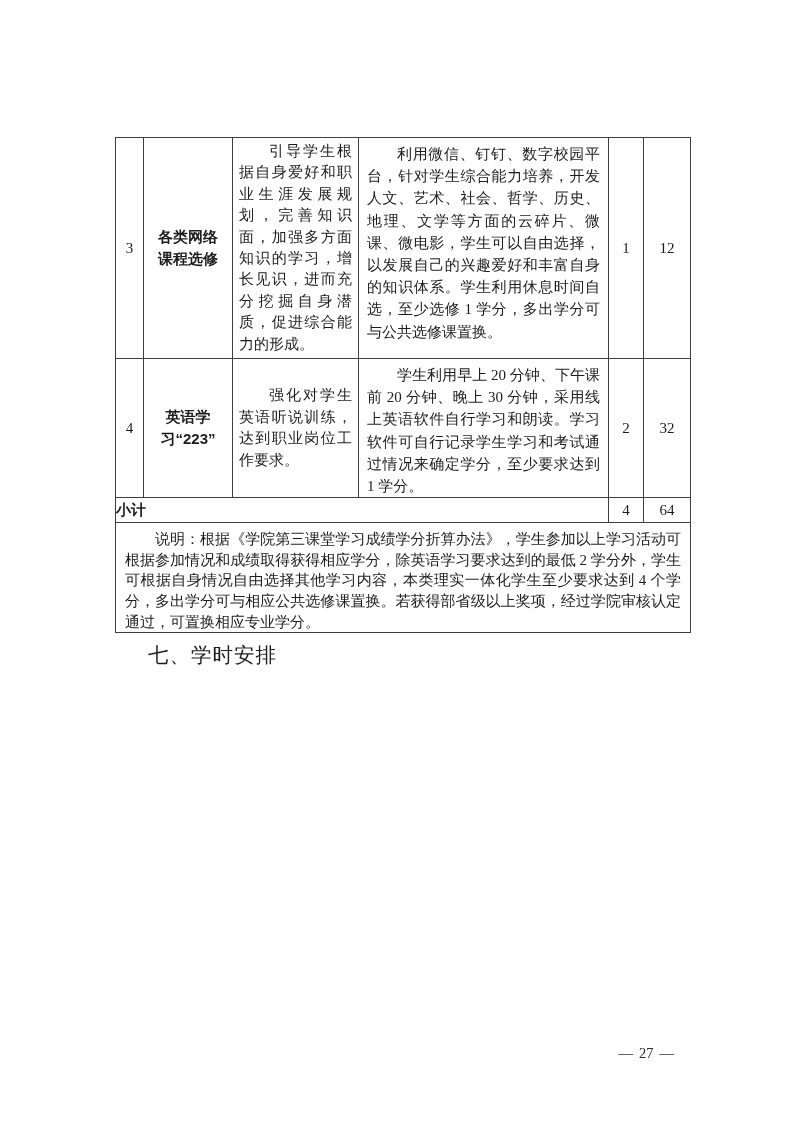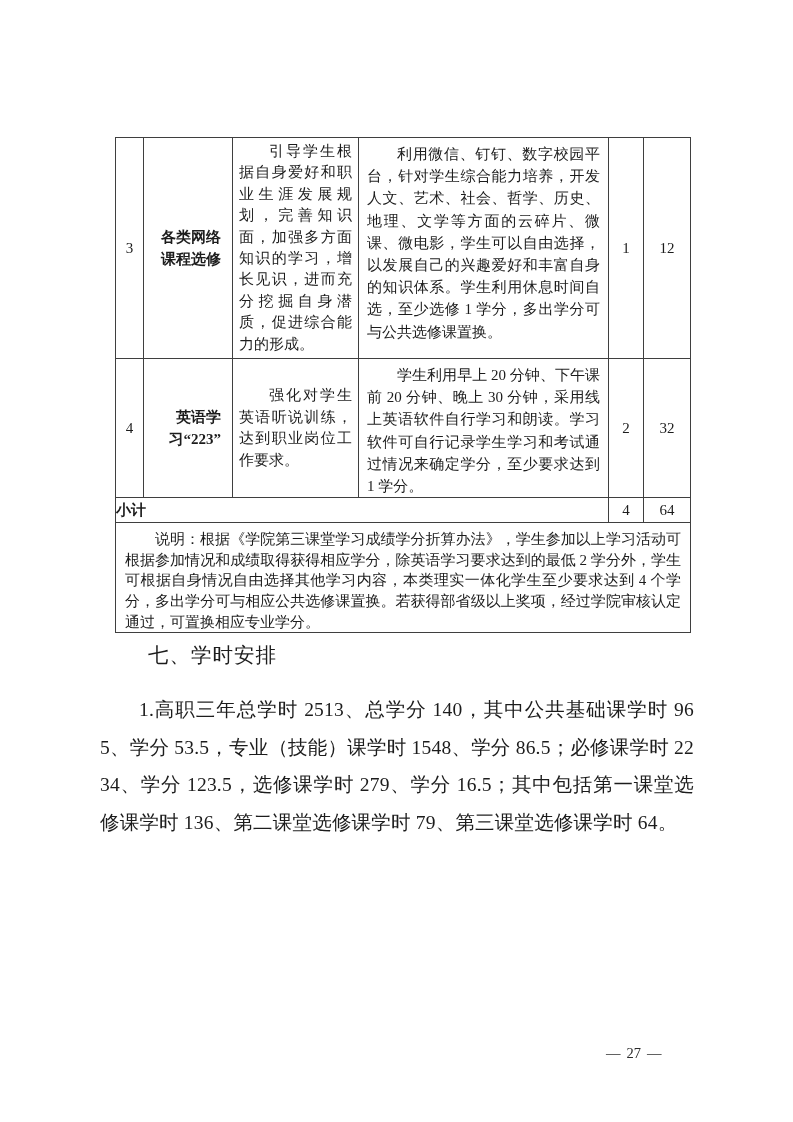--- a/index.html
+++ b/index.html
@@ -31,23 +31,23 @@
     border: 1px solid #3f3f3f;
     font-size: 15px;
     color: #1c1c1c;
     overflow: hidden;
   }
   td.c-num, td.c-credit, td.c-hour {
     text-align: center;
     vertical-align: middle;
   }
   td.c-name {
-    text-align: right;
+    text-align: center;
     vertical-align: middle;
-    font-family: Liberation Serif, serif;
+    font-family: Liberation Sans, sans-serif;
     font-weight: bold;
     line-height: 22px;
     padding: 0;
   }
   .c-name .name-inner {
     width: 66px;
     margin: 0 auto;
     word-break: break-all;
   }
   td.c-obj {
@@ -113,21 +113,21 @@
     word-break: break-all;
     letter-spacing: 0.2px;
   }
 
   
   .page-footer {
     position: absolute;
     top: 1045px;
     left: 600px;
     width: 80px;
-    text-align: left;
+    text-align: right;
     font-size: 14.5px;
     white-space: nowrap;
     color: #2a2a2a;
   }
   .page-footer .dash { letter-spacing: 0; margin: 0 6px; }
 </style>
 </head>
 <body>
 
 <div class="page">
@@ -170,20 +170,19 @@
         </tr>
         <tr class="row-note">
           <td class="c-note" colspan="6">说明：根据《学院第三课堂学习成绩学分折算办法》，学生参加以上学习活动可根据参加情况和成绩取得获得相应学分，除英语学习要求达到的最低 2 学分外，学生可根据自身情况自由选择其他学习内容，本类理实一体化学生至少要求达到 4 个学分，多出学分可与相应公共选修课置换。若获得部省级以上奖项，经过学院审核认定通过，可置换相应专业学分。</td>
         </tr>
       </tbody>
     </table>
   </div>
 
   <div class="section">
     <div class="section-heading">七、学时安排</div>
-    <p class="body-para">1.高职三年总学时 2513、总学分 140，其中公共基础课学时 965、学分 53.5，专业（技能）课学时 1548、学分 86.5；必修课学时 2234、学分 123.5，选修课学时 279、学分 16.5；其中包括第一课堂选修课学时 136、第二课堂选修课学时 79、第三课堂选修课学时 64。</p>
   </div>
 
   <div class="page-footer">
     <span class="dash">—</span><span>27</span><span class="dash">—</span>
   </div>
 
 </div>
 
 </body></html>

